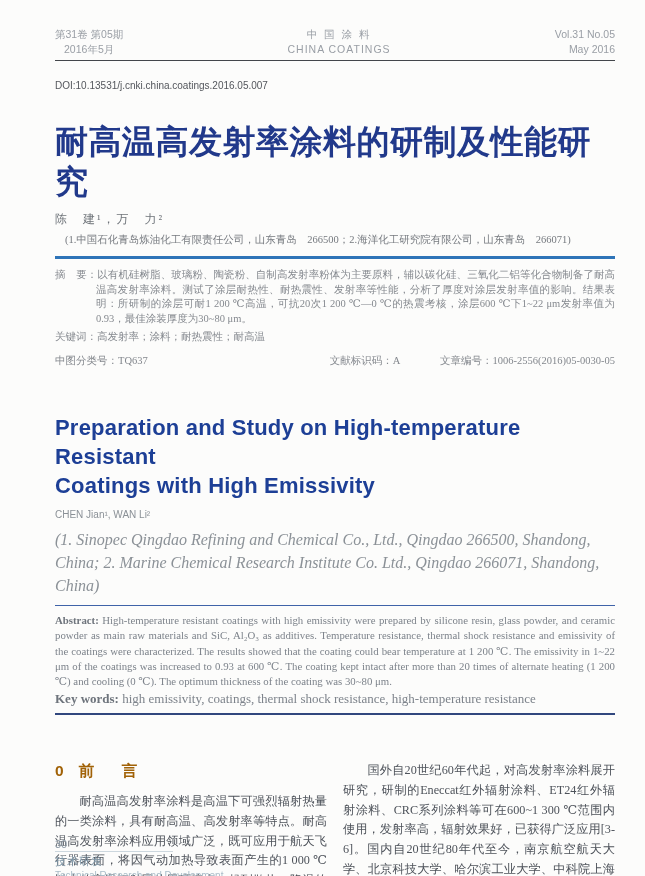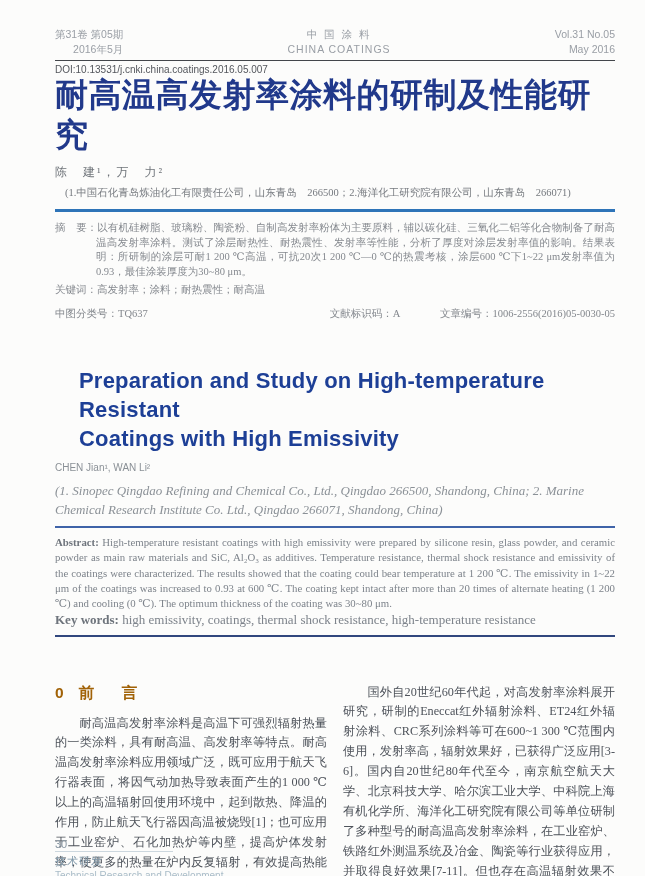--- a/index.html
+++ b/index.html
@@ -15,29 +15,30 @@
   }
   .content { position:absolute; left:55px; top:0; width:560px; }
 
   
   .journal-header {
     margin-top:27px;
     display:flex; justify-content:space-between; align-items:flex-end;
     font-family:"Liberation Sans","DejaVu Sans",sans-serif;
     font-size:10.5px; line-height:1.45; color:#9a9fa4; color:#999ea5;
   }
-  .jh-left { text-align:right; }
+  .jh-left { text-align:center; }
   .jh-center { text-align:center; letter-spacing:2px; }
   .jh-center .en { letter-spacing:1px; }
   .jh-right { text-align:right; }
   .header-rule { border-bottom:1.2px solid #43464b; margin-top:3px; }
-  .doi { margin-top:3px; font-size:10px; color:#53565c; font-family:"Liberation Sans",sans-serif; }
+  .doi { margin-top:19px; font-size:10px; color:#53565c; font-family:"Liberation Sans",sans-serif; }
 
   
   .title-cn {
+    margin-top:31px;
     font-family:"Liberation Sans","DejaVu Sans",sans-serif;
     font-weight:bold; font-size:33px; line-height:1.2;
     color:#21398b; letter-spacing:0.5px;
   }
   .authors-cn { margin-top:9px; font-size:12px; color:#6f747a; letter-spacing:2px; }
   .affil-cn { margin-top:5px; font-size:10.5px; color:#75797f; padding-left:10px; }
   .rule-thick-blue { margin-top:9px; height:3px; background:#2e74b8; }
 
   
   .hang { padding-left:3.9em; text-indent:-3.9em; }
@@ -50,24 +51,24 @@
     margin-top:10px; display:flex; font-size:10.5px; color:#83878d;
   }
   .class-row .c1 { width:235px; }
   .class-row .c2 { width:150px;text-align:center; }
 
   
   .title-en {
     margin-top:45px;
     font-family:"Liberation Sans","DejaVu Sans",sans-serif;
     font-weight:bold; font-size:22px; line-height:1.32;
-    color:#1d3f96; letter-spacing:0.2px;margin-left:24px;
+    color:#1d3f96; letter-spacing:0.2px;
   }
   .authors-en { margin-top:9px; font-size:10px; color:#8a9096; font-family:"Liberation Sans",sans-serif; }
-  .affil-en { margin-top:9px; font-size:13px; font-style:italic; color:#8b9197; line-height:1.42; }
+  .affil-en { margin-top:9px; font-size:16px; font-style:italic; color:#8b9197; line-height:1.42; }
   .rule-thin-blue { margin-top:7px; height:1.6px; background:#3f63a8; }
   .abstract-en { margin-top:7px; font-size:10.8px; line-height:1.42; color:#7d838b; text-align:justify; }
   .abstract-en b, .keywords-en b { color:#6e747c; }
   .keywords-en { font-size:13px; line-height:1.42; color:#7d838b;font-family:Liberation Serif, serif; }
   .rule-navy { margin-top:5px; height:1.6px; background:#31477e; }
 
   
   .section-area { margin-top:46px; display:flex; gap:16px; }
   .col { width:272px; }
   .section-heading {

